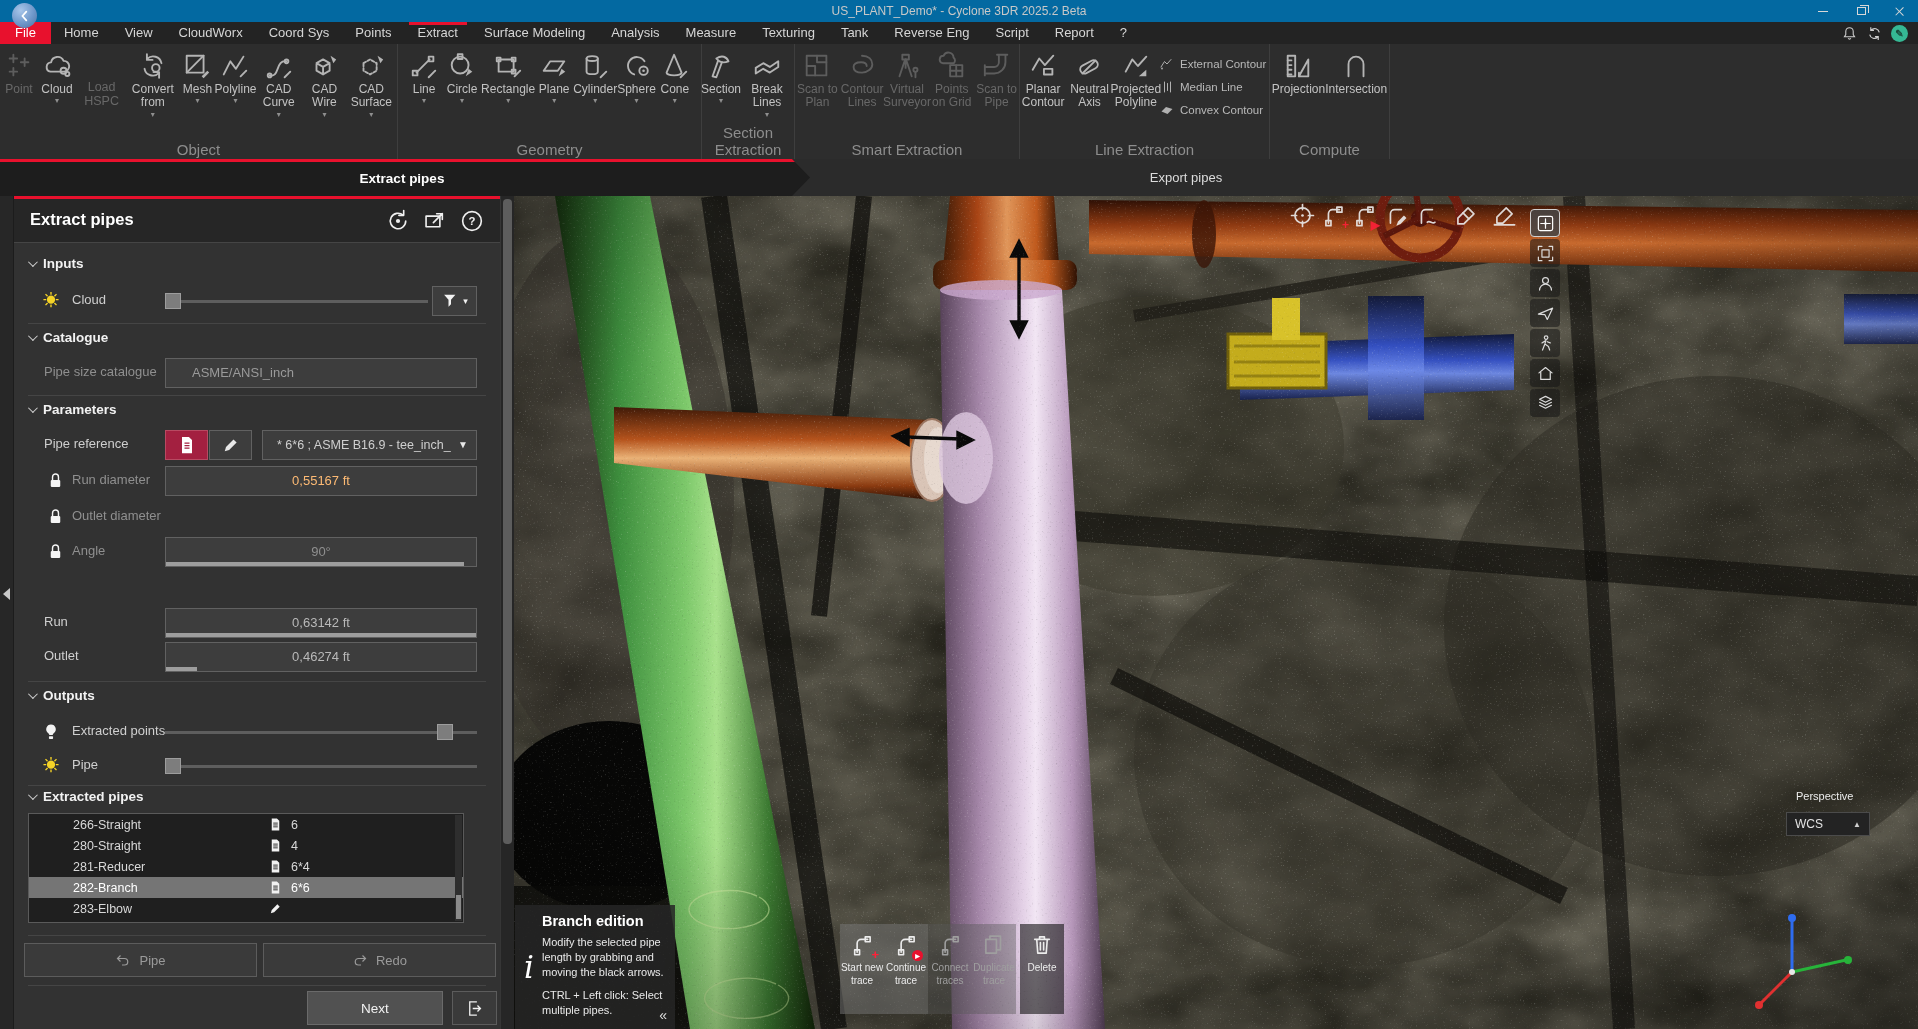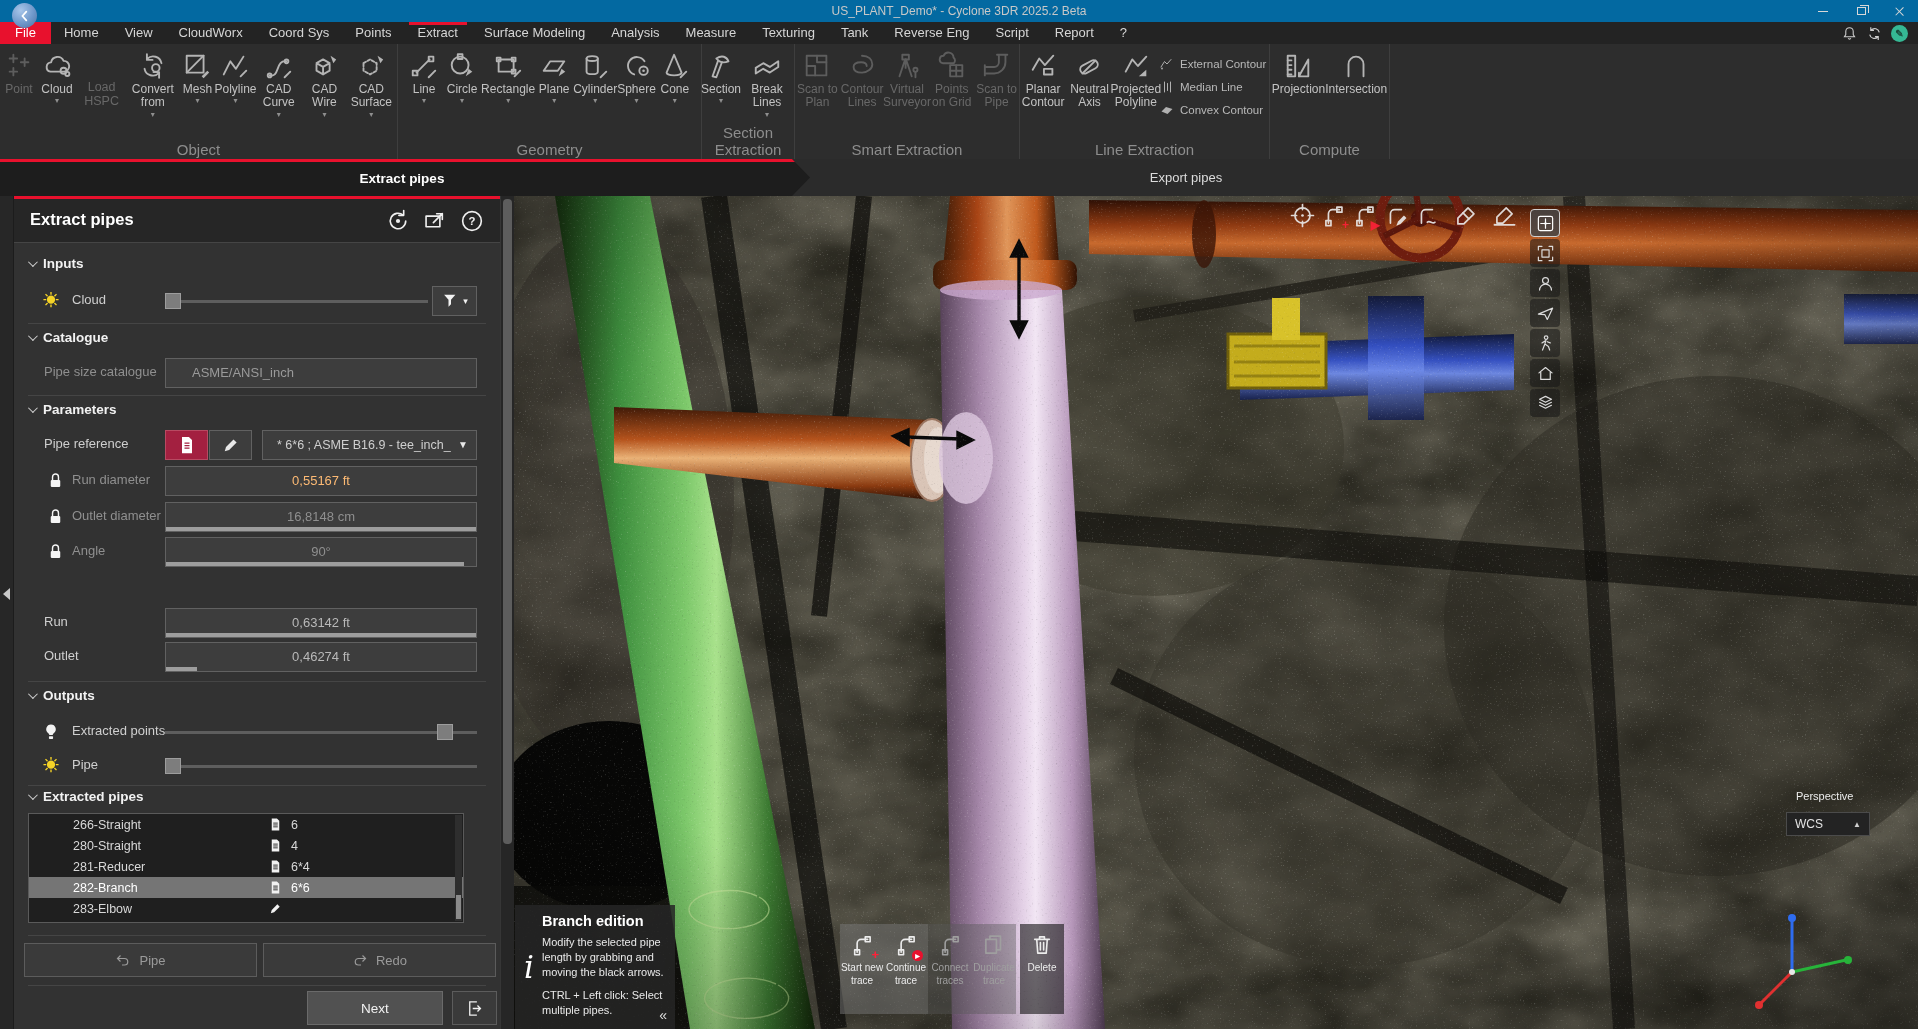--- a/index.html
+++ b/index.html
@@ -646,21 +646,20 @@
       <span class="rowlabel ind dim">Run diameter</span>
       <div class="field" style="color:#fdba74"><span>0,55167 ft</span><i class="meter"></i></div>
     </div>
 
     <div class="prow" style="top:302px">
       <span class="lockicon"><svg viewBox="0 0 32 32" fill="none" stroke="currentColor" stroke-width="2.4">
             <path d="M11 15v-5a5 5 0 0 1 10 0v5"></path>
             <rect x="8" y="15" width="16" height="12" rx="2" fill="currentColor" stroke="none"></rect>
           </svg></span>
       <span class="rowlabel ind dim">Outlet diameter</span>
-      <div class="field" style="color:#8f8f8f"><span>16,8148 cm</span><i class="meter" style="width: 100%;"></i></div>
     </div>
 
     <div class="prow" style="top:337px">
       <span class="lockicon"><svg viewBox="0 0 32 32" fill="none" stroke="currentColor" stroke-width="2.4">
             <path d="M11 15v-5a5 5 0 0 1 10 0v5"></path>
             <rect x="8" y="15" width="16" height="12" rx="2" fill="currentColor" stroke="none"></rect>
           </svg></span>
       <span class="rowlabel ind dim">Angle</span>
       <div class="field" style="color:#8f8f8f"><span>90°</span><i class="meter" style="width: 96%;"></i></div>
     </div>

